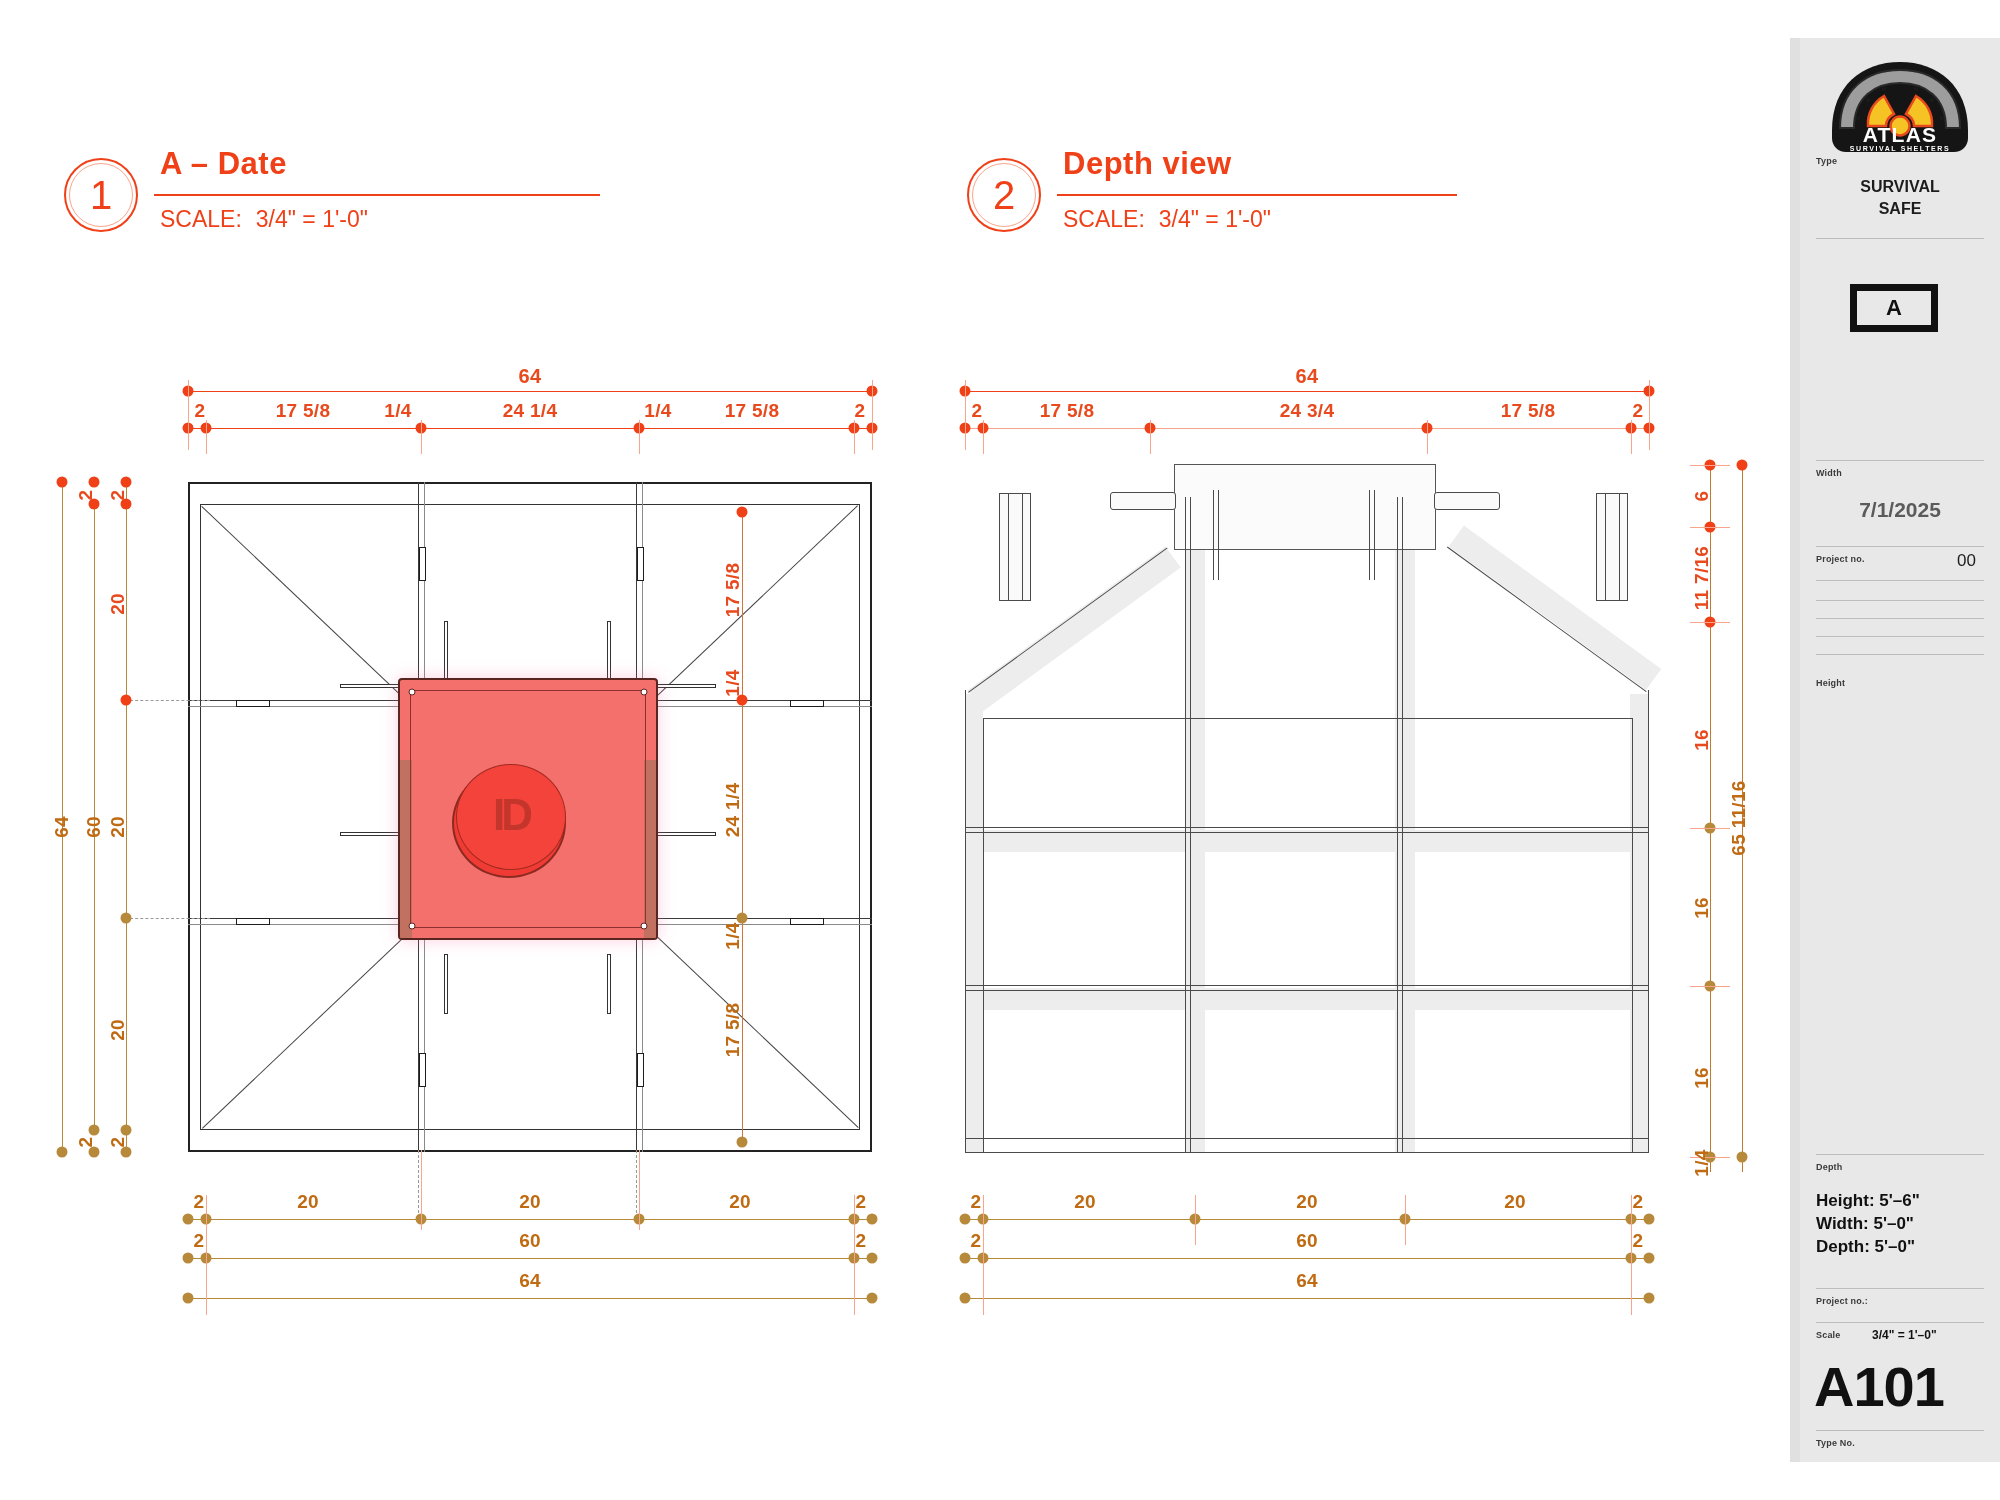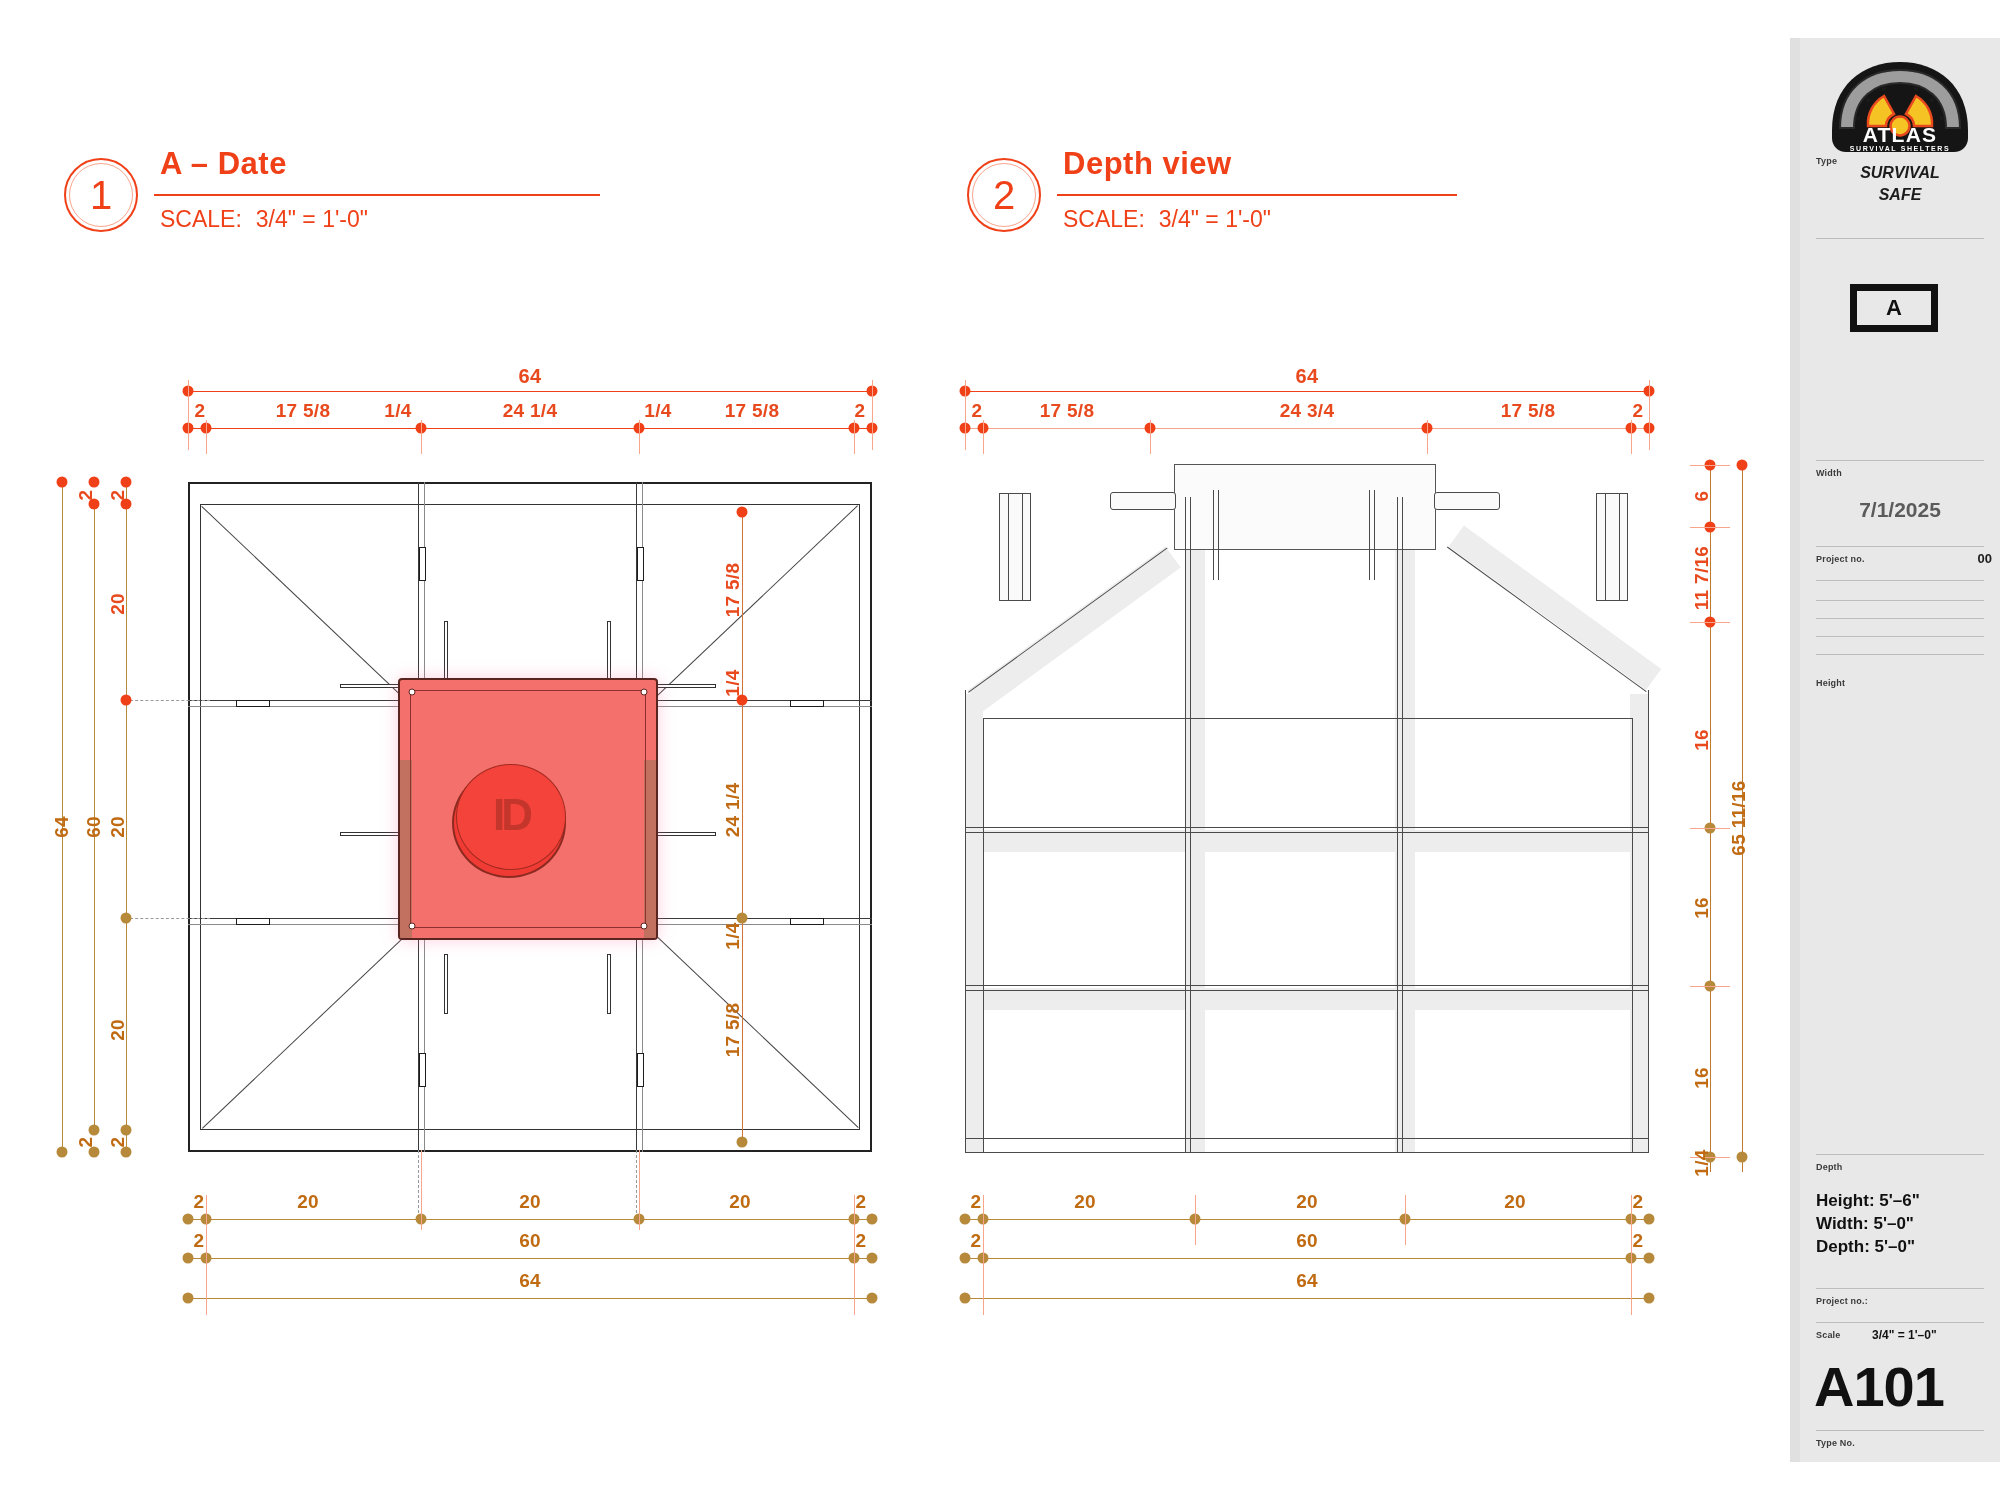--- a/index.html
+++ b/index.html
@@ -117,21 +117,21 @@
   .tb-type{
     position:absolute;left:0;width:200px;text-align:center;color:#1c1c1c;
     font-size:16px;font-weight:bold;line-height:1.35;
   }
   .tb-abox{
     position:absolute;left:50px;width:88px;height:48px;border:7px solid #111;
     background:#e8e8e8;box-sizing:border-box;display:flex;align-items:center;justify-content:center;
     color:#111;font-size:22px;font-weight:bold;
   }
   .tb-date{position:absolute;left:0;width:200px;text-align:center;color:#5b5b5b;font-size:21px;font-weight:bold;}
-  .tb-rev{position:absolute;right:8px;color:#1c1c1c;font-size:13px;font-weight:bold;}
+  .tb-rev{position:absolute;right:24px;color:#1c1c1c;font-size:17px;font-weight:normal;}
   .tb-size{position:absolute;left:16px;color:#111;font-size:17px;font-weight:bold;line-height:1.35;}
   .tb-scaleval{position:absolute;left:72px;color:#111;font-size:12px;font-weight:bold;}
   .tb-sheet{position:absolute;left:14px;color:#111;font-size:56px;font-weight:bold;letter-spacing:-1px;}
 
   
   .logo-wrap{position:absolute;left:24px;top:18px;width:152px;height:112px;}
 </style>
 </head>
 <body>
 
@@ -469,21 +469,21 @@
         <path d="M76 34 L62 62 A16 16 0 0 1 90 62 Z" fill="#151515"></path>
         <path d="M44 70 A32 32 0 0 1 60 40 L70 58 A14 14 0 0 0 62 70 Z" fill="#f6c324" stroke="#e8491d" stroke-width="2.5"></path>
         <path d="M108 70 A32 32 0 0 0 92 40 L82 58 A14 14 0 0 1 90 70 Z" fill="#f6c324" stroke="#e8491d" stroke-width="2.5"></path>
         <circle cx="76" cy="70" r="9.5" fill="#f6c324" stroke="#e8491d" stroke-width="2.5"></circle>
         <text x="76" y="86" text-anchor="middle" fill="#ffffff" font-family="Liberation Sans, sans-serif" font-size="21" font-weight="bold" letter-spacing="1.2">ATLAS</text>
         <text x="76" y="95" text-anchor="middle" fill="#ffffff" font-family="Liberation Sans, sans-serif" font-size="7" font-weight="bold" letter-spacing="1.6">SURVIVAL SHELTERS</text>
       </svg>
     </div>
 
     <div class="tb-lbl" style="top:118px;">Type</div>
-    <div class="tb-type" style="top:124px;font-style:italic;">
+    <div class="tb-type" style="top:138px;">
       <div>SURVIVAL</div>
       <div>SAFE</div>
     </div>
 
     <div class="tb-hr" style="top:200px;"></div>
     <div class="tb-abox" style="top:246px;">A</div>
 
     <div class="tb-hr" style="top:422px;"></div>
     <div class="tb-lbl" style="top:430px;">Width</div>
     <div class="tb-date" style="top:460px;">7/1/2025</div>

